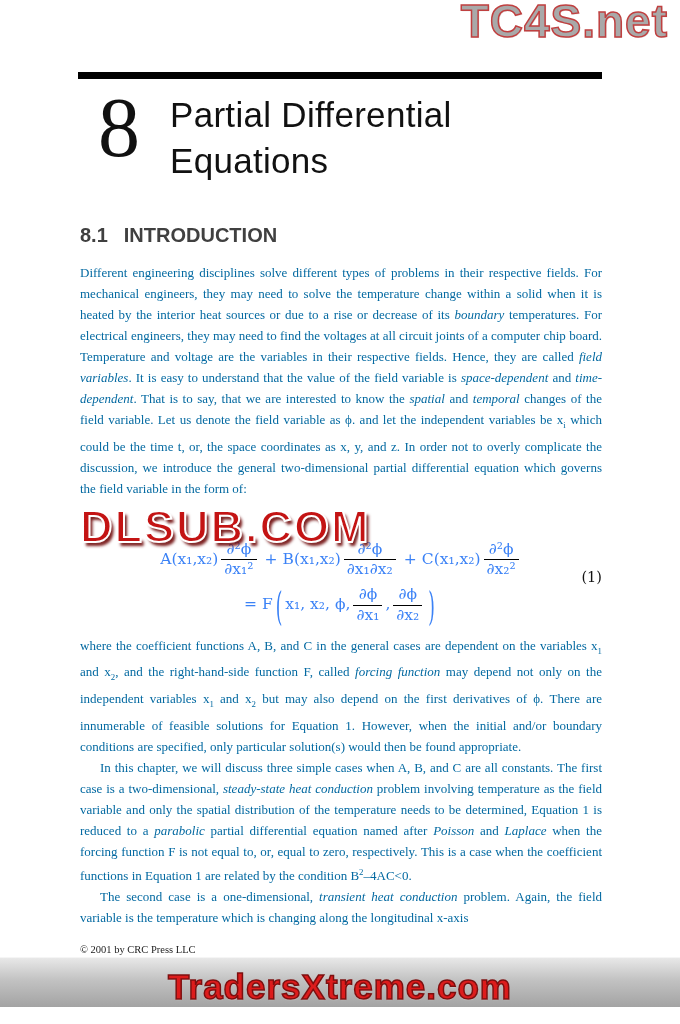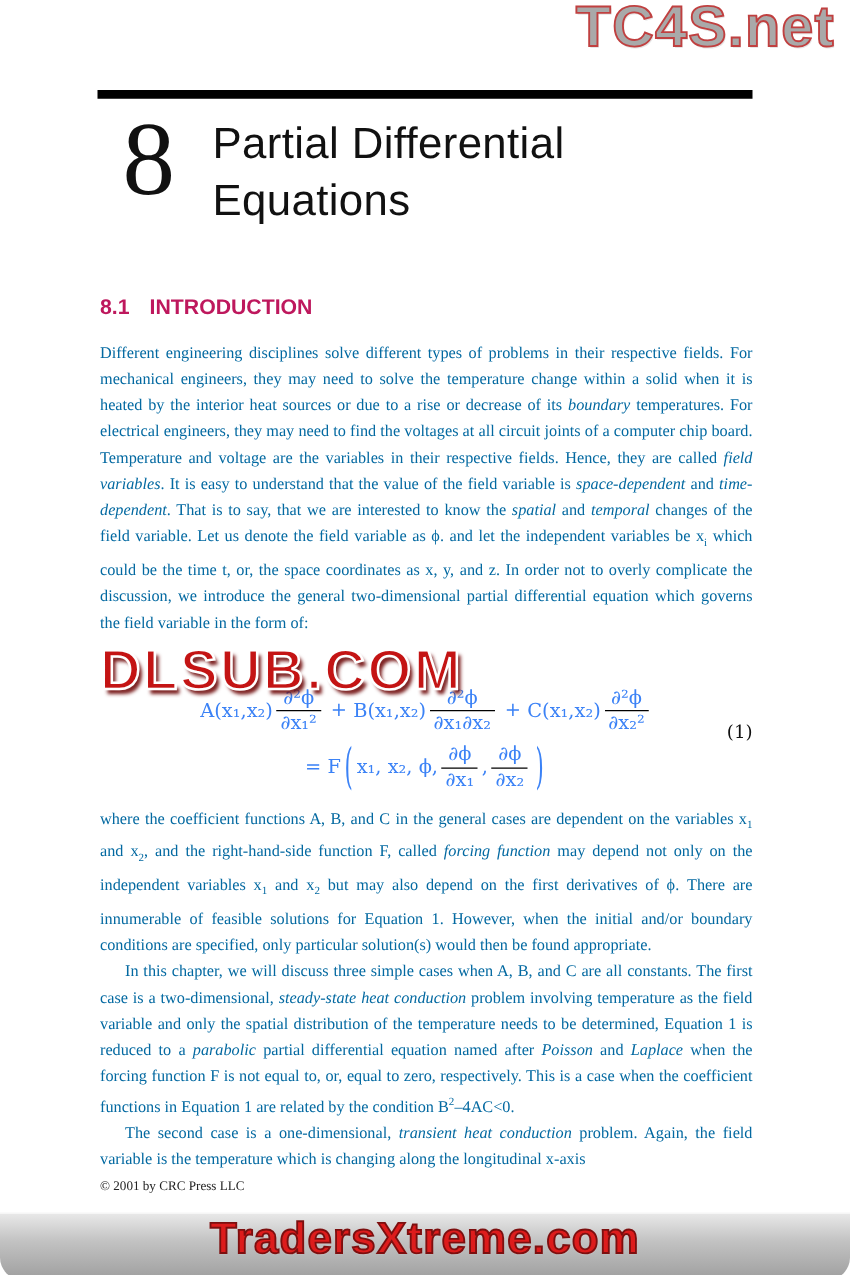--- a/index.html
+++ b/index.html
@@ -1,18 +1,18 @@
 <!DOCTYPE html>
 <html><head>
 <meta charset="utf-8">
 <style>
   html,body { margin:0; padding:0; background:#ffffff; }
   .page {
     position:relative; width:680px; height:1024px; background:#fff;
-    font-family:"Liberation Serif", serif; color:#1a1a1a; overflow:hidden;border-radius:18px;
+    font-family:"Liberation Serif", serif; color:#1a1a1a; overflow:hidden;
   }
 
   
   .wm-top {
     position:absolute; top:-6px; right:12px;
     font-family:"Liberation Sans", sans-serif; font-weight:700;
     font-size:46px; letter-spacing:1px;
     color:#a9a9a9; -webkit-text-stroke:1.5px #c04040;
     text-shadow:1px 1px 0 #e6e6e6;
   }
@@ -21,22 +21,22 @@
 
   .chapter { position:absolute; left:98px; top:88px; display:flex; gap:30px; }
   .chnum { font-size:84px; line-height:0.95; font-family:"Liberation Serif", serif; color:#111; }
   .chtitle {
     font-family:"Liberation Sans", sans-serif; font-size:35px; line-height:1.32;
     white-space:pre-line; margin-top:4px; color:#111; letter-spacing:0.3px;
   }
 
   .text-col { position:absolute; left:80px; top:224px; width:522px; }
   .section-head {
-    font-family:"Liberation Sans", sans-serif; font-weight:700; font-size:17px;
-    margin:12px 0 15px 0; color:#be185d;
+    font-family:"Liberation Sans", sans-serif; font-weight:700; font-size:20px;
+    margin:0 0 15px 0; color:#404040;
   }
   .section-head .sp { display:inline-block; width:16px; }
 
   p.body-par { margin:0; font-size:13px; line-height:21px; text-align:justify; color:#0369a1; }
   p.indent { text-indent:20px; }
   sub { font-size:0.68em; }
   sup { font-size:0.68em; }
 
   
   .eq-block { position:relative; margin:12px 0 10px 0; padding-top:30px; font-family:"DejaVu Serif", serif; }
@@ -53,23 +53,23 @@
   .frac { display:inline-block; vertical-align:middle; text-align:center; margin:0 3px; line-height:1.15; }
   .frac .fnum { display:block; padding:0 3px 1px; border-bottom:1px solid #000000; }
   .frac .fden { display:block; padding:1px 3px 0; }
   .op { margin:0 5px; }
   .bigp { display:inline-block; transform:scaleY(2.3); font-size:17px; vertical-align:middle; margin:0 3px; }
   .eq-num { position:absolute; right:0; top:58px; font-size:14.5px; color:#111; }
 
   .copyright { position:absolute; left:80px; top:944px; font-size:10.5px; color:#222; }
 
   .banner {
-    position:absolute; left:0; right:0; bottom:4px; height:49px;
+    position:absolute; left:0; right:0; bottom:17px; height:49px;
     background:linear-gradient(180deg,#e8e8e8 0%, #c2c2c2 45%, #a3a3a3 100%);
-    display:flex; align-items:flex-start; justify-content:center;
+    display:flex; align-items:flex-end; justify-content:center;
     border-top:1px solid #f5f5f5;
   }
   .banner .banner-text {
     font-family:"Liberation Sans", sans-serif; font-weight:800; font-size:35px;
     color:#dd1c1c; -webkit-text-stroke:1.5px #7c0f0f; letter-spacing:1px;
     text-shadow:0 1px 1px rgba(255,255,255,0.6);
   }
 </style>
 </head>
 <body>

